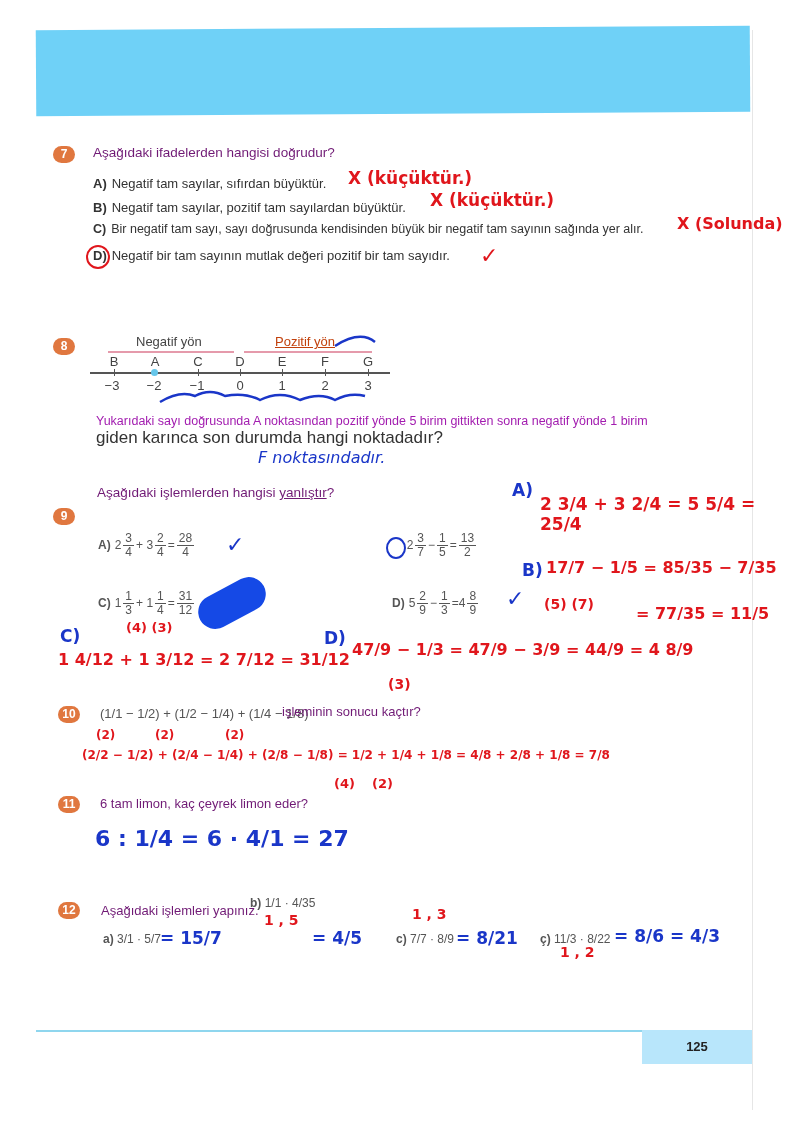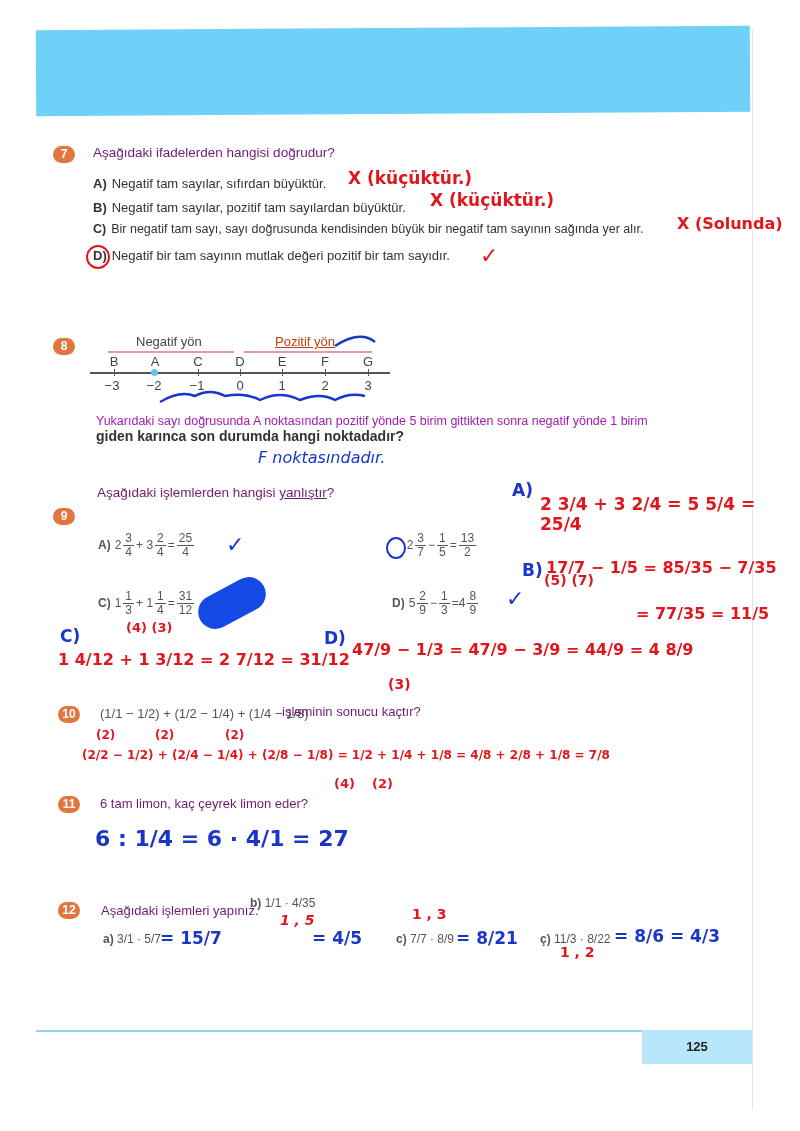--- a/index.html
+++ b/index.html
@@ -78,39 +78,39 @@
   <div class="abs lbl" style="left:272px;top:378px;">1</div>
   <div class="abs lbl" style="left:315px;top:378px;">2</div>
   <div class="abs lbl" style="left:358px;top:378px;">3</div>
 </div>
 <svg class="abs" style="left:150px;top:330px;" width="240" height="80">
   <path d="M10 72 Q30 60 45 66 Q60 58 75 66 Q95 62 110 70 Q130 60 150 70 Q170 62 185 70 Q200 62 215 66" stroke="#1a36c8" stroke-width="2.5" fill="none"></path>
   <path d="M225 12 Q210 0 185 16" stroke="#1a36c8" stroke-width="2.5" fill="none"></path>
 </svg>
 
 <div class="abs" style="left:96px;top:404px;font-size:12.5px;color:#a21caf;margin-top:10px;">Yukarıdaki sayı doğrusunda A noktasından pozitif yönde 5 birim gittikten sonra negatif yönde 1 birim</div>
-<div class="abs" style="left:96px;top:428px;font-size:14px;color:#333;font-weight:bold;">giden karınca son durumda hangi noktadadır?</div>
+<div class="abs" style="left:96px;top:428px;font-size:17px;color:#333;">giden karınca son durumda hangi noktadadır?</div>
 <div class="abs blue" style="left:258px;top:448px;font-size:16px;font-style:italic;font-weight:normal;">F noktasındadır.</div>
 
 <div class="abs num" style="left:53px;top:508px;">9</div>
 <div class="abs q" style="left:97px;top:485px;"><span>Aşağıdaki işlemlerden hangisi </span><span style="text-decoration:underline">yanlıştır</span><span>?</span></div>
 
 <div class="abs pf" style="left:98px;top:532px;display:flex;align-items:center;">
   <b style="margin-right:4px">A)</b><span>2</span>
   <span class="frac">
       <span class="n">3</span>
       <span class="d">4</span>
     </span>
   <span>+</span>&nbsp;<span>3</span>
   <span class="frac">
       <span class="n">2</span>
       <span class="d">4</span>
     </span>=
   <span class="frac">
-      <span class="n">25</span>
+      <span class="n">28</span>
       <span class="d">4</span>
     </span>
 </div>
 <div class="abs blue" style="left:226px;top:532px;font-size:22px;">✓</div>
 
 <div class="abs circle-blue" style="left:386px;top:537px;"></div>
 <div class="abs pf" style="left:390px;top:532px;display:flex;align-items:center;">
   <b style="margin-right:4px;visibility:hidden">B)</b><span>2</span>
   <span class="frac">
       <span class="n">3</span>
@@ -162,21 +162,21 @@
       <span class="d">9</span>
     </span>
 </div>
 <div class="abs blue" style="left:506px;top:586px;font-size:22px;">✓</div>
 
 <div class="abs blue" style="left:512px;top:480px;font-size:17px;">A)</div>
 <div class="abs red" style="left:540px;top:494px;font-size:17px;">2 3/4 + 3 2/4 = 5 5/4 = 25/4</div>
 
 <div class="abs blue" style="left:522px;top:560px;font-size:17px;">B)</div>
 <div class="abs red" style="left:546px;top:558px;font-size:16px;">17/7 − 1/5 = 85/35 − 7/35</div>
-<div class="abs red" style="left:544px;top:572px;font-size:14px;">(5) (7)</div>
+<div class="abs red" style="left:544px;top:596px;font-size:14px;">(5) (7)</div>
 <div class="abs red" style="left:636px;top:604px;font-size:16px;">= 77/35 = 11/5</div>
 
 <div class="abs blue" style="left:60px;top:626px;font-size:17px;">C)</div>
 <div class="abs red" style="left:126px;top:620px;font-size:13px;">(4) (3)</div>
 <div class="abs red" style="left:58px;top:650px;font-size:16px;">1 4/12 + 1 3/12 = 2 7/12 = 31/12</div>
 
 <div class="abs blue" style="left:324px;top:628px;font-size:17px;">D)</div>
 <div class="abs red" style="left:352px;top:640px;font-size:16px;">47/9 − 1/3 = 47/9 − 3/9 = 44/9 = 4 8/9</div>
 <div class="abs red" style="left:388px;top:676px;font-size:14px;">(3)</div>
 
@@ -194,21 +194,21 @@
 <div class="abs q" style="left:100px;top:796px;font-size:13px;">6 tam limon, kaç çeyrek limon eder?</div>
 <div class="abs blue" style="left:95px;top:826px;font-size:22px;">6 : 1/4 = 6 · 4/1 = 27</div>
 
 <div class="abs num" style="left:58px;top:902px;">12</div>
 <div class="abs q" style="left:101px;top:903px;font-size:13px;">Aşağıdaki işlemleri yapınız.</div>
 
 <div class="abs" style="left:103px;top:932px;font-size:12px;color:#555;"><b>a)</b> <span>3/1 · 5/7</span></div>
 <div class="abs blue" style="left:160px;top:928px;font-size:17px;">= 15/7</div>
 
 <div class="abs" style="left:250px;top:896px;font-size:12px;color:#555;"><b>b)</b> <span>1/1 · 4/35</span></div>
-<div class="abs red" style="left:280px;top:912px;font-size:14px;font-style:italic;">1 , 5</div>
+<div class="abs red" style="left:264px;top:912px;font-size:14px;">1 , 5</div>
 <div class="abs blue" style="left:312px;top:928px;font-size:17px;">= 4/5</div>
 
 <div class="abs" style="left:396px;top:932px;font-size:12px;color:#555;"><b>c)</b> <span>7/7 · 8/9</span></div>
 <div class="abs red" style="left:412px;top:906px;font-size:14px;">1 , 3</div>
 <div class="abs blue" style="left:456px;top:928px;font-size:17px;">= 8/21</div>
 
 <div class="abs" style="left:540px;top:932px;font-size:12px;color:#555;"><b>ç)</b> <span>11/3 · 8/22</span></div>
 <div class="abs red" style="left:560px;top:944px;font-size:14px;">1 , 2</div>
 <div class="abs blue" style="left:614px;top:926px;font-size:17px;">= 8/6 = 4/3</div>
 

